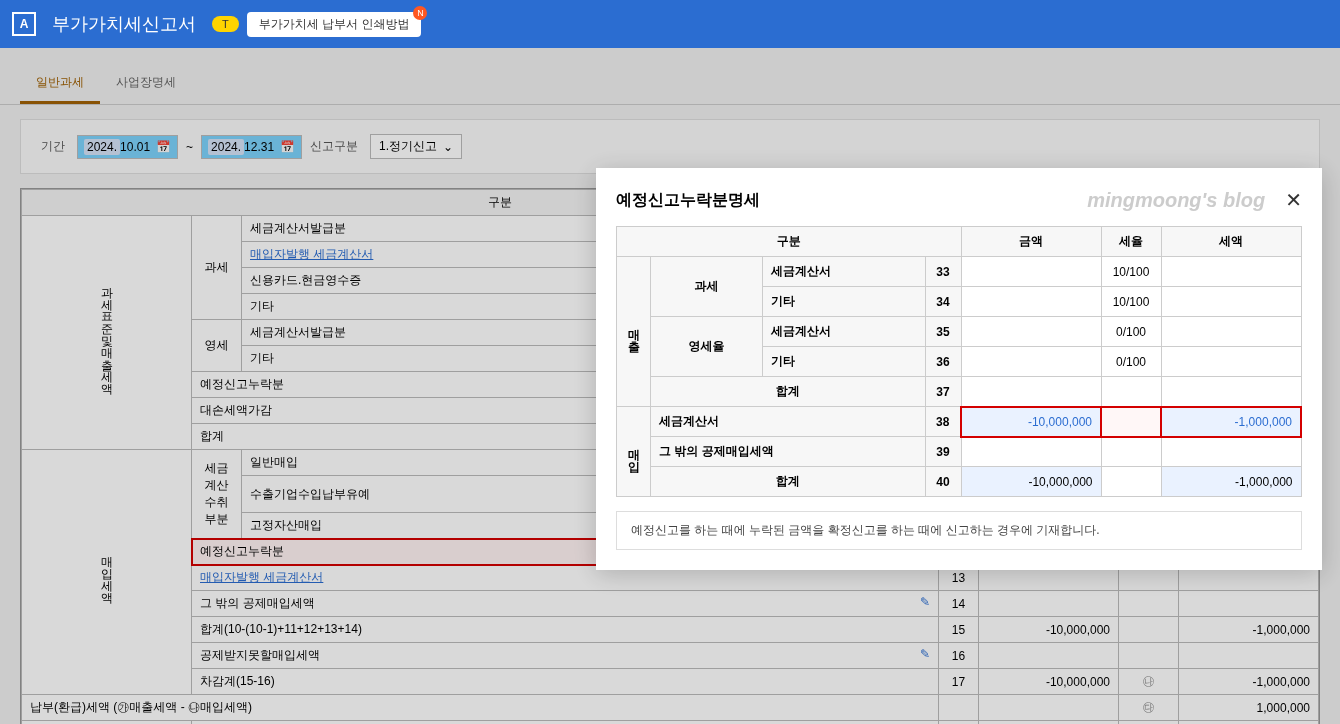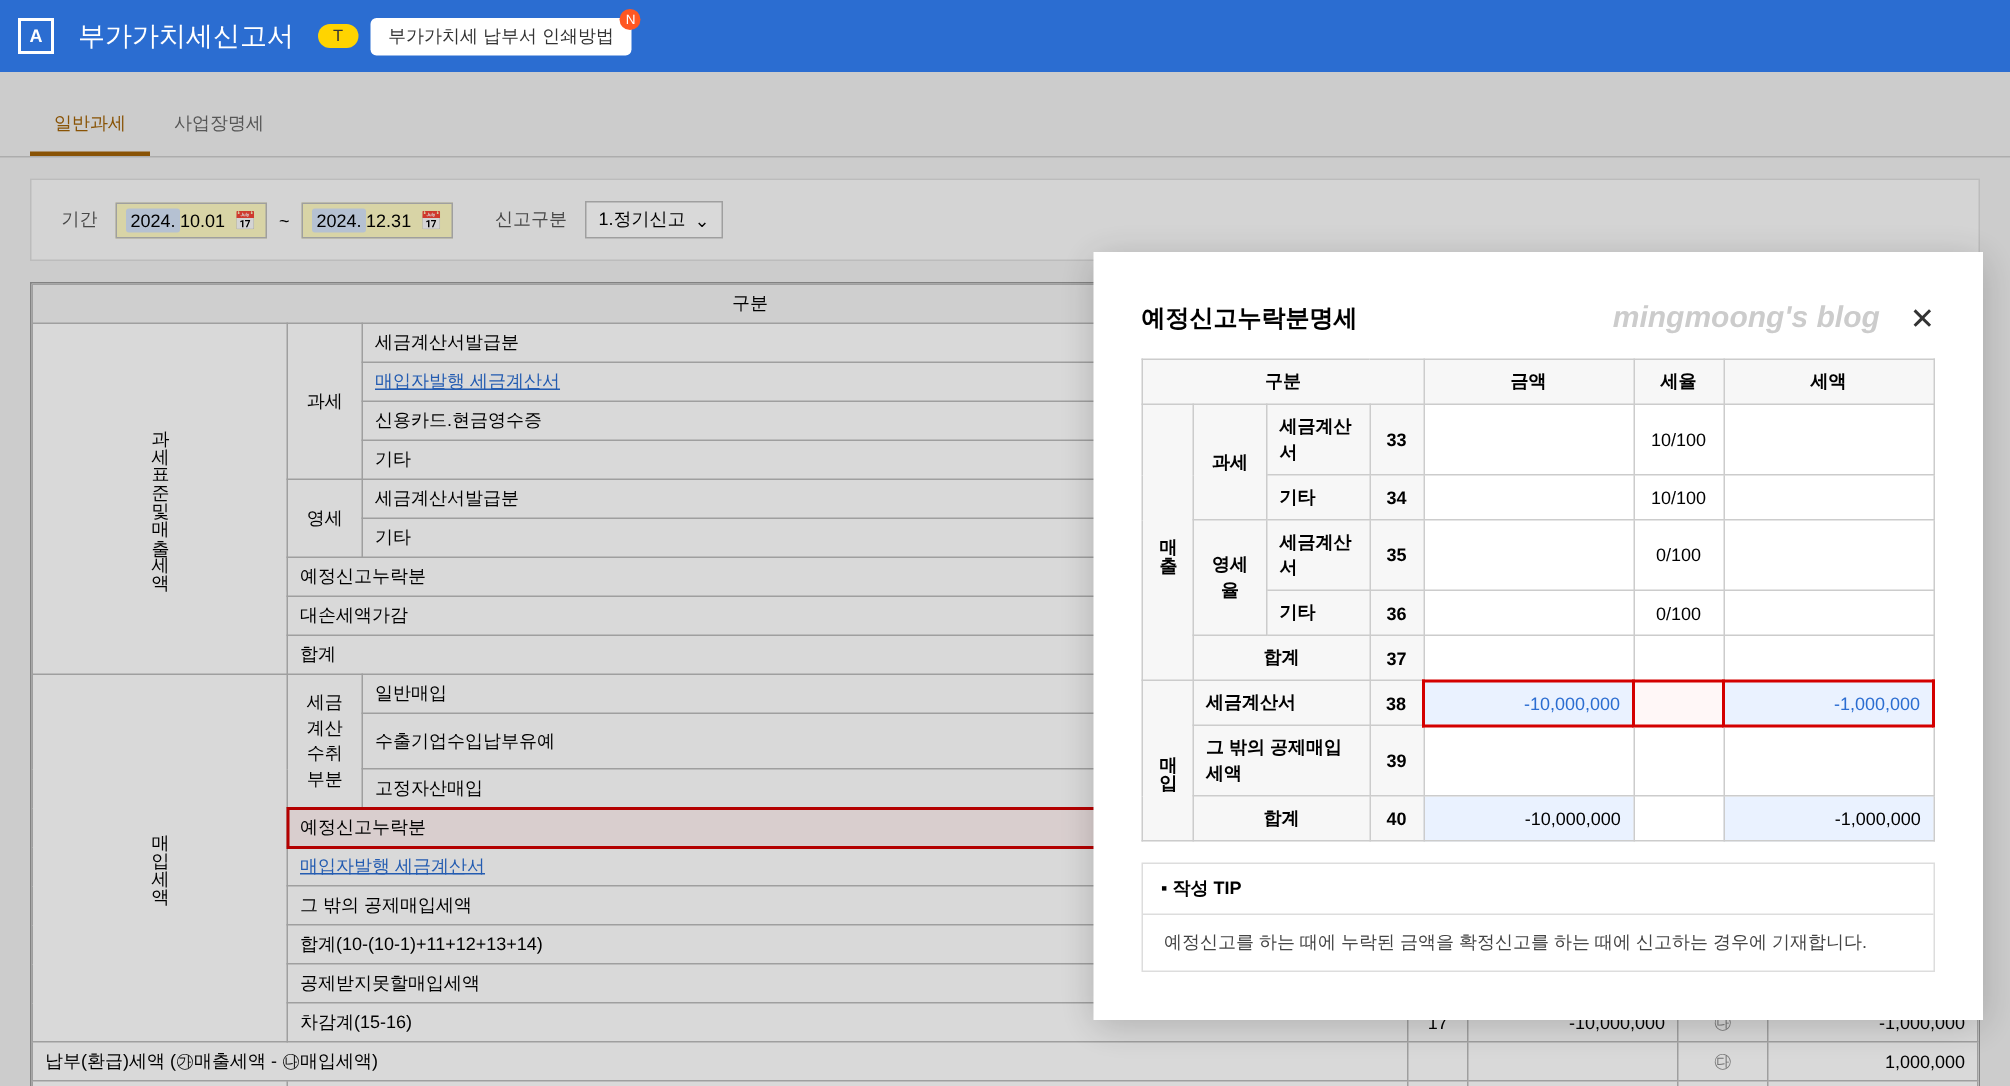--- a/index.html
+++ b/index.html
@@ -16,21 +16,21 @@
 .header-btn { background: #1e5bb8; color: #fff; border: none; padding: 6px 12px; font-size: 12px; cursor: pointer; }
 
 
 .tabs { display: flex; padding: 18px 20px 0; border-bottom: 1px solid #ccc; }
 .tab { padding: 8px 16px 10px; cursor: pointer; color: #666; }
 .tab.active { color: #a16207; border-bottom: 3px solid #a16207; font-weight: 500; }
 
 
 .controls { display: flex; align-items: center; padding: 14px 20px; gap: 8px; border: 1px solid #ddd; margin: 14px 20px; background: #fafafa; }
 .ctrl-label { color: #555; margin-right: 4px; }
-.date-input { display: inline-flex; align-items: center; border: 1px solid #bbb; padding: 3px 6px; background: #fef9c3; }
+.date-input { display: inline-flex; align-items: center; border: 1px solid #bbb; padding: 3px 6px; background: #7dd3fc; }
 .date-input .year { background: #d5e3f7; padding: 1px 3px; border-radius: 2px; }
 .cal-icon { margin-left: 6px; color: #666; }
 .select-box { border: 1px solid #bbb; padding: 3px 8px; background: #fff; display: inline-flex; align-items: center; gap: 6px; }
 
 
 .main-table-wrap { margin: 0 20px; border: 1px solid #999; background: #fff; max-height: 550px; overflow: auto; }
 .main-table { border-collapse: collapse; width: 100%; font-size: 12px; }
 .main-table th, .main-table td { border: 1px solid #bbb; padding: 4px 8px; height: 22px; }
 .main-table th { background: #f4f4f4; font-weight: normal; text-align: center; }
 .main-table .col-no { width: 40px; text-align: center; }
@@ -39,21 +39,21 @@
 .main-table .link-text { color: #2b6dd1; text-decoration: underline; cursor: pointer; }
 .edit-icon { color: #2b6dd1; float: right; cursor: pointer; }
 .vert-label { writing-mode: vertical-rl; text-orientation: upright; text-align: center; width: 20px; }
 .hl-row td { outline: 2px solid #d40000; outline-offset: -1px; background: #fff3f3; }
 .circled { color: #888; }
 
 
 .dim { position: absolute; inset: 48px 0 0 0; background: rgba(0,0,0,0.15); pointer-events: none; }
 
 
-.modal { position: absolute; top: 168px; right: 18px; width: 593px; background: #fff; box-shadow: 0 4px 24px rgba(0,0,0,0.2); z-index: 10; padding: 32px; }
+.modal { position: absolute; top: 168px; right: 18px; width: 726px; background: #fff; box-shadow: 0 4px 24px rgba(0,0,0,0.2); z-index: 10; padding: 20px; }
 .modal-head { display: flex; align-items: center; margin-bottom: 14px; }
 .modal-title { font-size: 16px; font-weight: 600; }
 .modal-watermark { margin-left: auto; margin-right: 20px; color: #ccc; font-size: 20px; font-weight: 600; font-style: italic; }
 .modal-close { font-size: 20px; cursor: pointer; color: #333; }
 
 .modal-table { width: 100%; border-collapse: collapse; font-size: 12px; }
 .modal-table th, .modal-table td { border: 1px solid #ccc; padding: 6px 8px; }
 .modal-table th { background: #f7f7f7; font-weight: 600; text-align: center; }
 .modal-table .mno { width: 36px; text-align: center; font-weight: 600; }
 .modal-table .mamt, .modal-table .mtax { text-align: right; }
@@ -92,21 +92,21 @@
     <span class="year">2024.</span>
       <span>10.01</span>
     <span class="cal-icon">📅</span>
   </span>
   <span>~</span>
   <span class="date-input">
     <span class="year">2024.</span>
       <span>12.31</span>
     <span class="cal-icon">📅</span>
   </span>
-  <span class="ctrl-label" style="margin-left:20px">신고구분</span>
+  <span class="ctrl-label" style="">신고구분</span>
   <span class="select-box">
     <span>1.정기신고</span>
     <span>⌄</span>
   </span>
 </div>
 
 <div class="main-table-wrap">
 <table class="main-table">
   <thead>
     <tr>
@@ -343,17 +343,16 @@
         <th colspan="2">합계</th>
         <th class="mno">40</th>
         <td class="mamt" style="background:#eaf2ff">-10,000,000</td>
         <td class="mrate"></td>
         <td class="mtax" style="background:#eaf2ff">-1,000,000</td>
       </tr>
     </tbody>
   </table>
 
   <div class="tip-box">
-    <div class="tip-head">▪ 작성 TIP</div>
     <div class="tip-body">예정신고를 하는 때에 누락된 금액을 확정신고를 하는 때에 신고하는 경우에 기재합니다.</div>
   </div>
 
 </div>
 
 </body></html>

